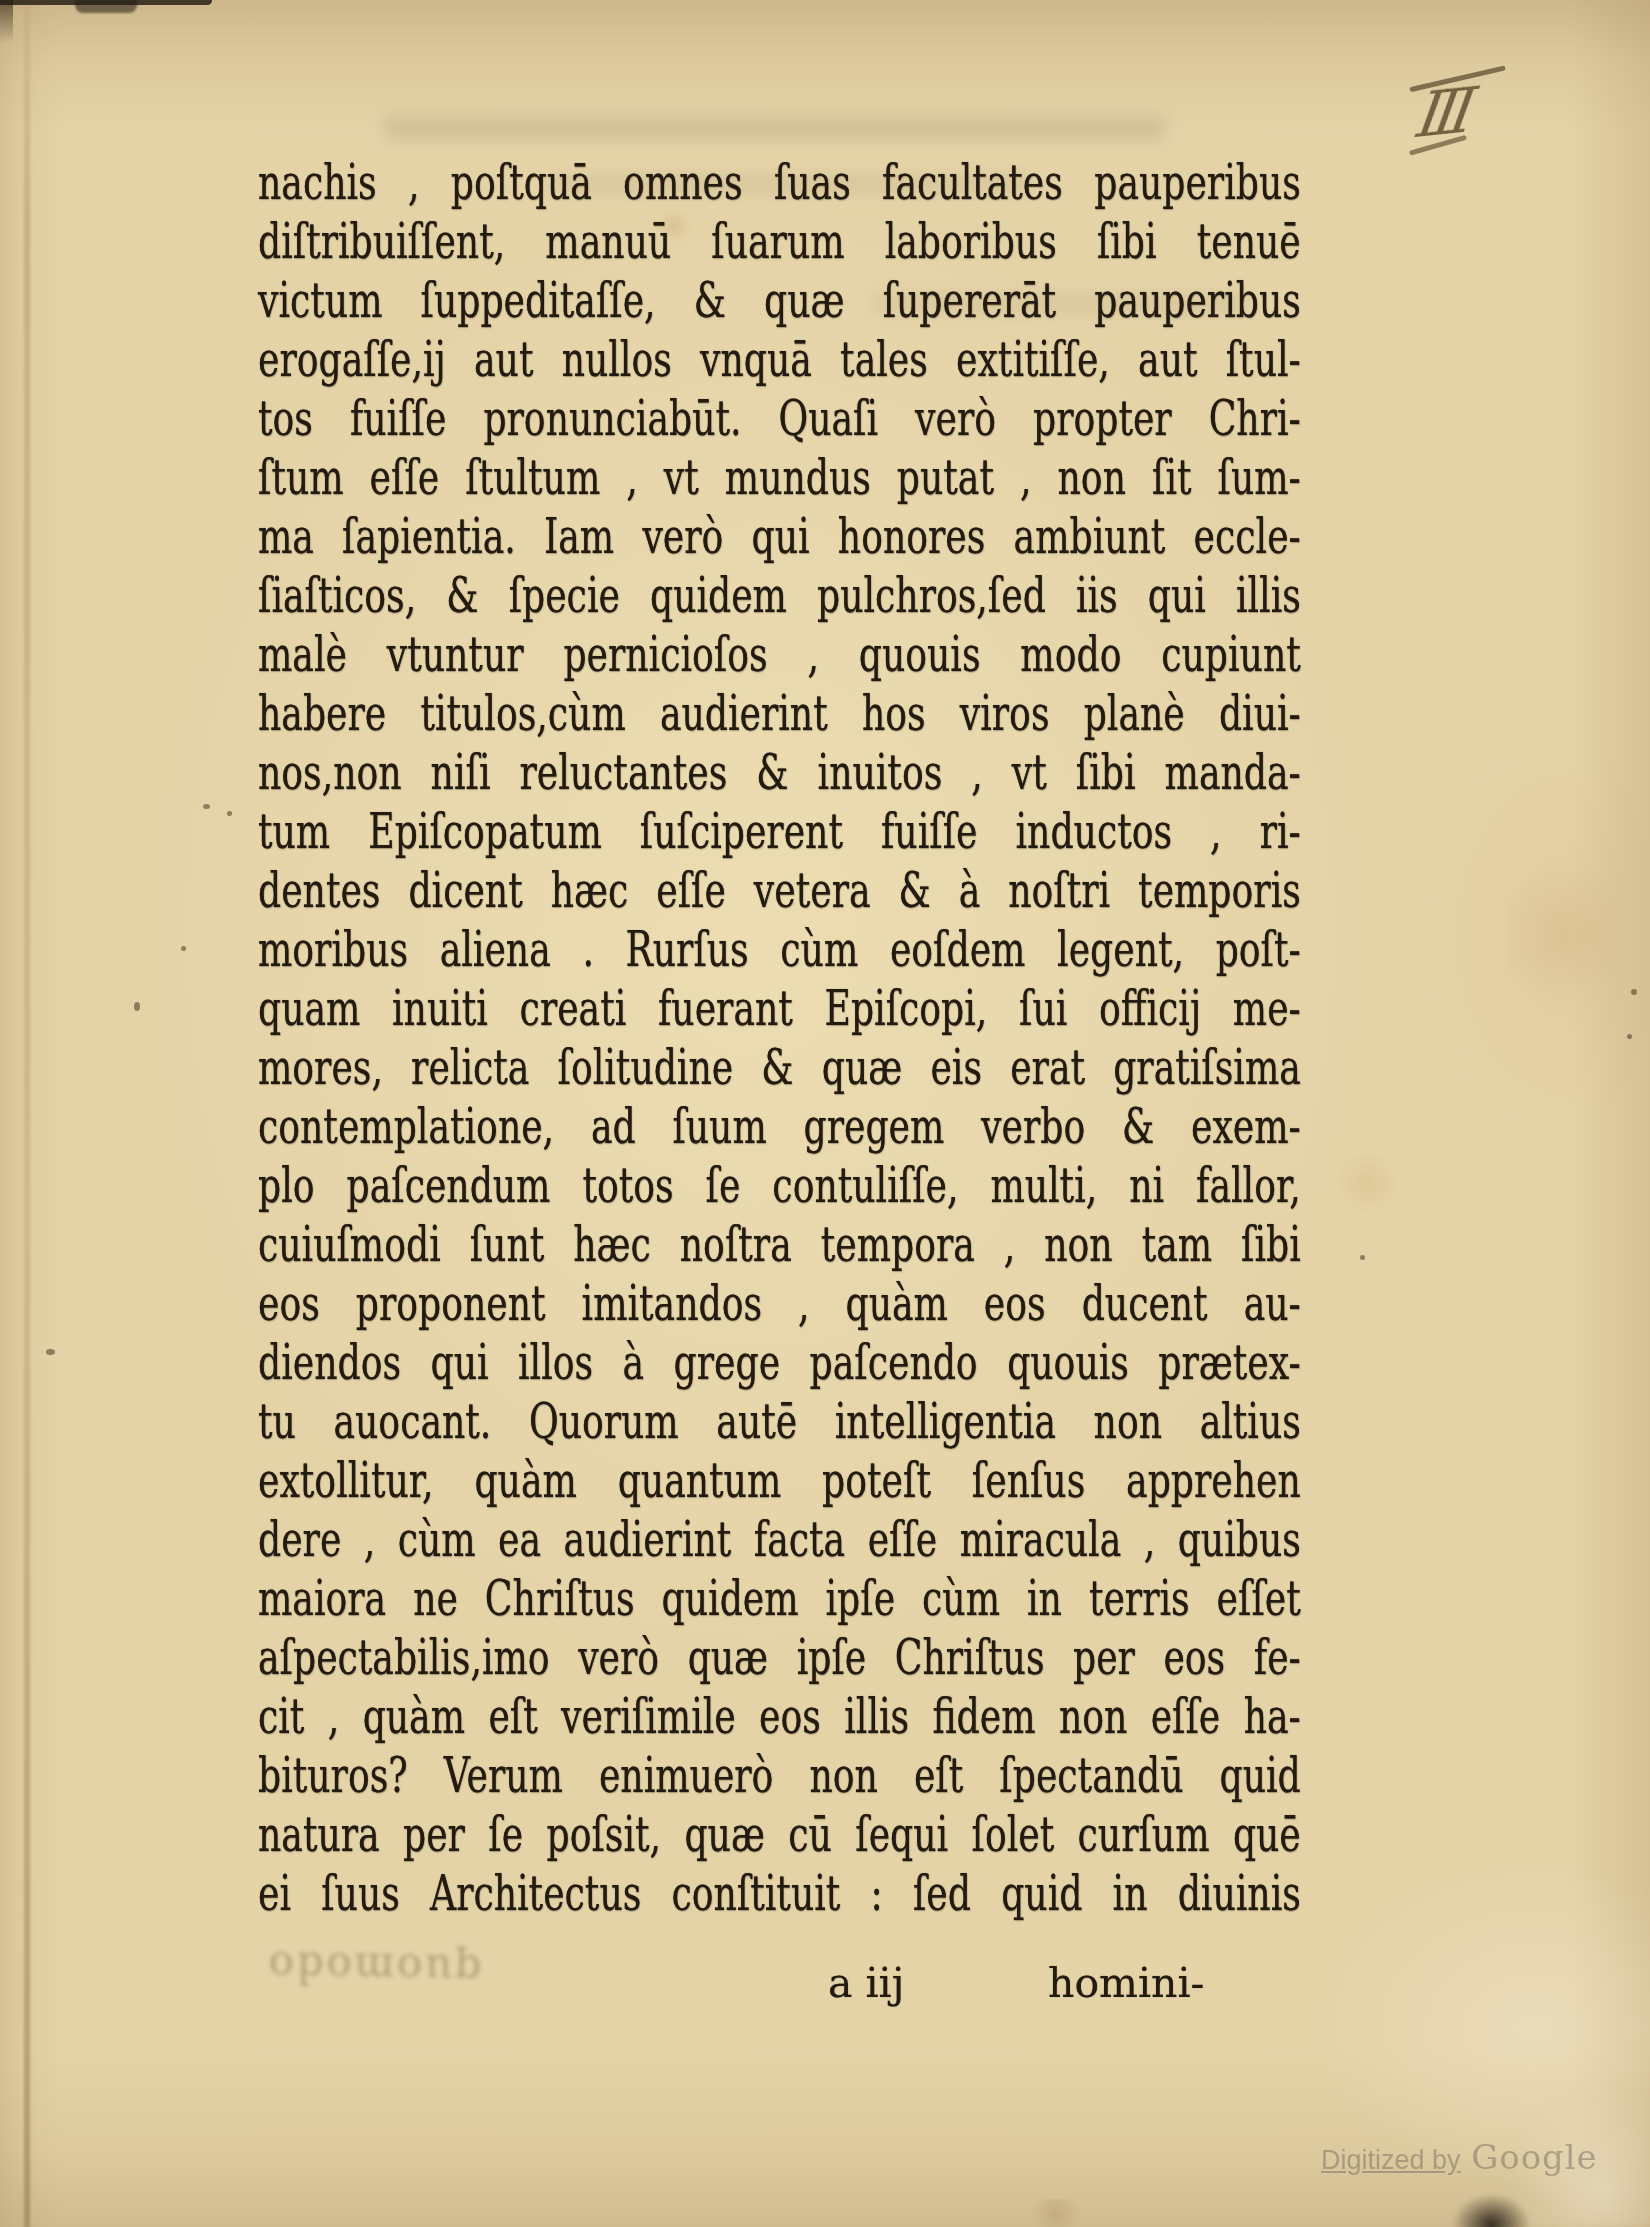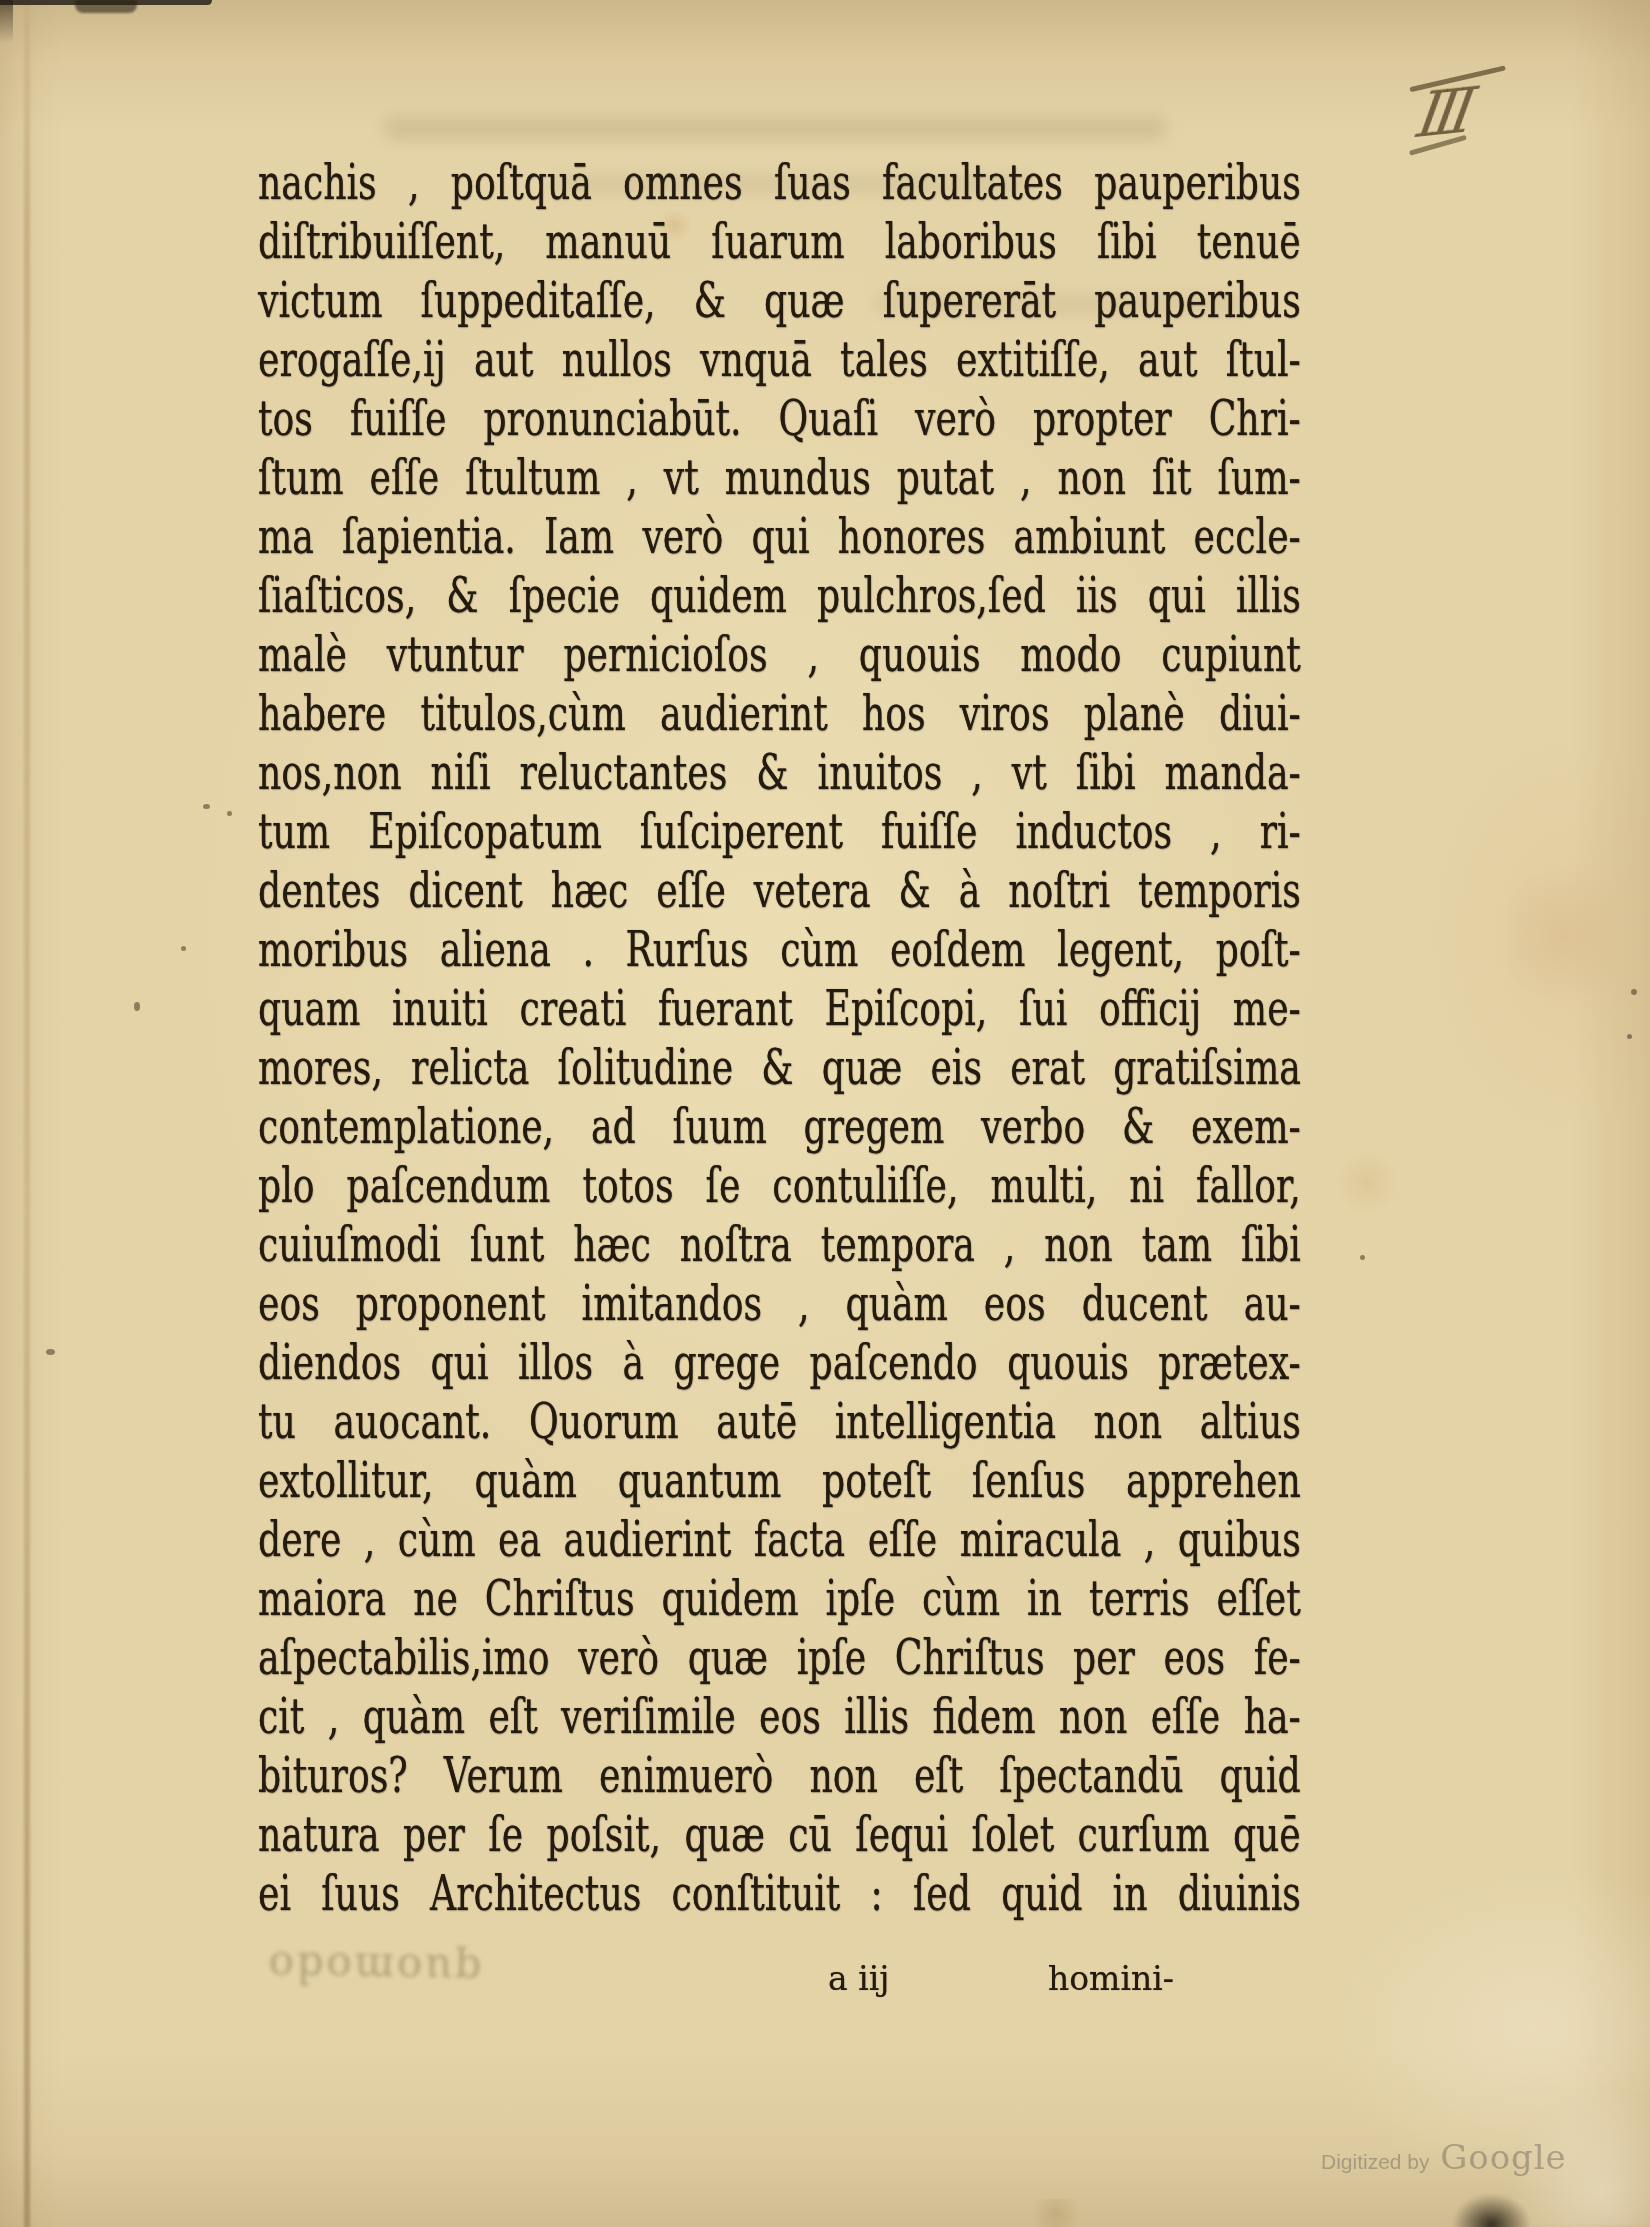--- a/index.html
+++ b/index.html
@@ -43,21 +43,21 @@
     text-align: justify;
     -moz-text-align-last: justify;
     text-align-last: justify;
     white-space: nowrap;
     text-shadow: 0 0 0.9px rgba(36,27,16,0.75), 0.6px 0.9px 1.4px rgba(36,27,16,0.30);
   }
   
   .sigline {
     position: absolute; left: 258px; top: 1959px;
     width: 1052px; height: 57px;
-    font-size: 33px; color: #241b10;
+    font-size: 41px; color: #241b10;
     filter: blur(0.3px);
     text-shadow: 0 0 0.9px rgba(36,27,16,0.7);
   }
   .sigline .sig   { position: absolute; left: 570px; top: 0; }
   .sigline .catch { position: absolute; left: 750px; top: 0; margin-left: 40px; }
   
   .folio {
     position: absolute; left: 1419px; top: 82px;
     transform: rotate(-6deg);
     color: rgba(96,78,48,0.85);
@@ -89,21 +89,21 @@
     color: rgba(108,90,60,0.42);
     transform: scale(-1,-1) rotate(1deg);
     filter: blur(2px);
   }
   
   .wm {
     position: absolute; left: 1321px; top: 2137px;
     display: flex; align-items: baseline; gap: 10.7px;
     filter: blur(0.6px);
   }
-  .wm .p { font-family: "Liberation Sans", sans-serif; font-size: 21px; color: rgba(124,117,103,0.55); }
+  .wm .p { font-family: "Liberation Sans", sans-serif; font-size: 27px; color: rgba(124,117,103,0.55); text-decoration: underline; }
   .wm .b { font-family: "DejaVu Serif", serif; font-size: 34px; letter-spacing: 0.9px; color: rgba(120,113,98,0.52); }
   
   .art { position: absolute; pointer-events: none; }
   .fold {
     left: 24px; top: 0; width: 6.2px; height: 100%;
     background: linear-gradient(180deg, rgba(172,140,94,0.15), rgba(172,140,94,0.45) 10%,
                 rgba(172,140,94,0.32) 55%, rgba(150,118,75,0.5) 90%, rgba(124,96,60,0.45));
     filter: blur(1.8px);
   }
   .edgetop1 { left: 0; top: 0; width: 212px; height: 5.3px; background: #1f1810; opacity: 0.8; border-radius: 0 0 4.5px 0; }

